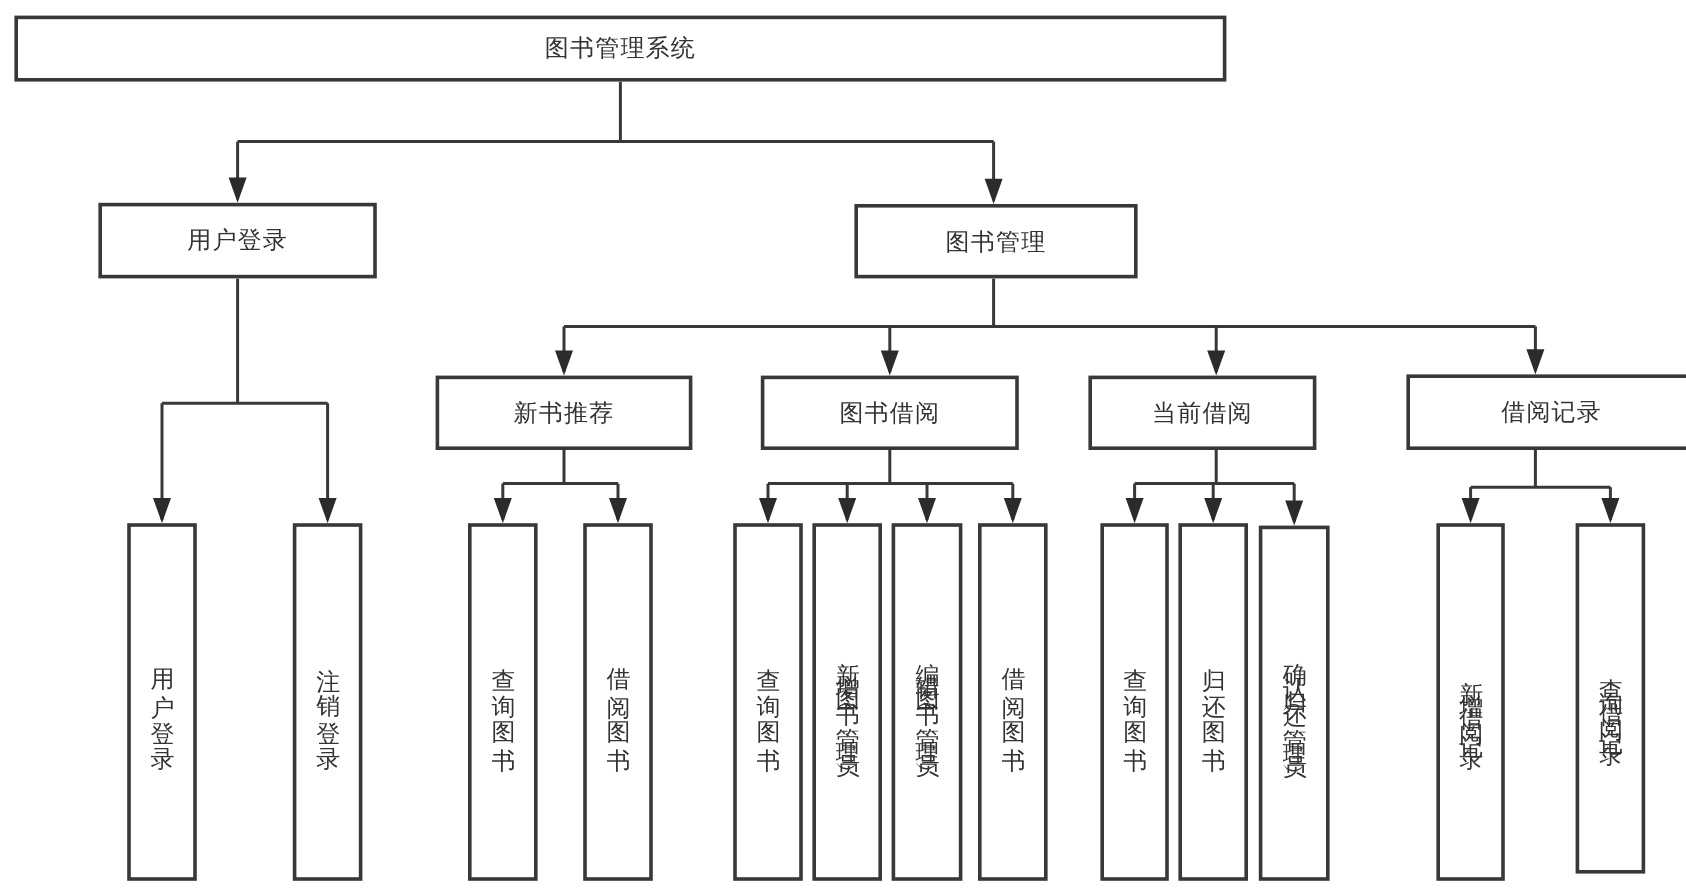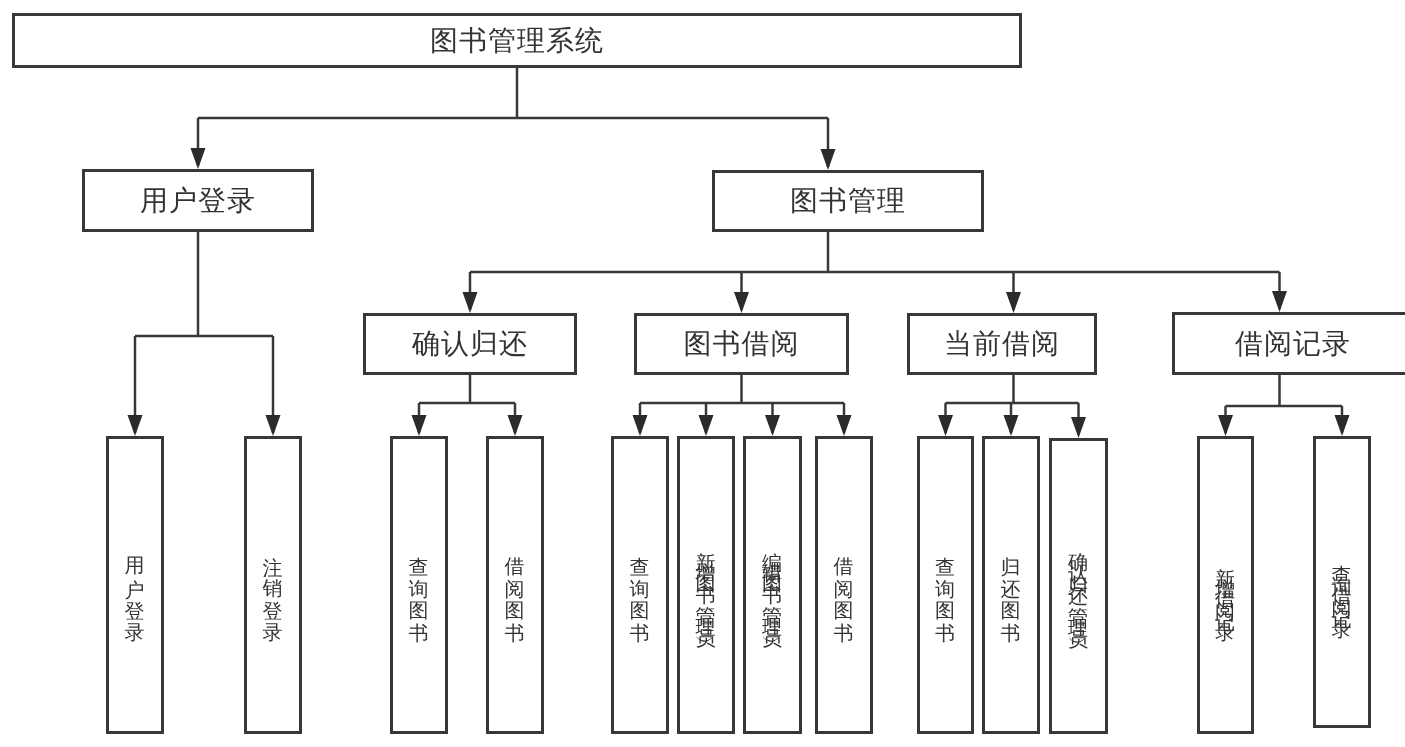--- a/index.html
+++ b/index.html
@@ -7,21 +7,21 @@
     position:relative; width:1405px; height:747px; background:#ffffff;
     font-family:"Liberation Sans", sans-serif; overflow:hidden;
   }
   #wires { position:absolute; left:0; top:0; z-index:1; }
   .node {
     position:absolute; box-sizing:border-box; background:#ffffff;
     border:3px solid #383838; color:#333333; z-index:2;
     display:flex; align-items:center; justify-content:center;
     text-align:center;
   }
-  .node.h span { font-size:28px; letter-spacing:1px; white-space:nowrap; }
+  .node.h span { font-size:20px; letter-spacing:1px; white-space:nowrap; }
   .node.v span {
     writing-mode:vertical-rl; text-orientation:mixed;
     font-size:20px; line-height:1; white-space:nowrap;
   }
   #watermark {
     position:absolute; right:3px; bottom:2px; z-index:3;
     font-size:20px; color:#9e9e9e; letter-spacing:1px;
     text-shadow:0 0 2px #ffffff, 1px 1px 1px #ffffff, -1px -1px 1px #ffffff;
   }
 </style>
@@ -83,25 +83,25 @@
       <line x1="1342" y1="406" x2="1342" y2="433" stroke="#383838" stroke-width="2.5"></line>
       <polygon points="1334.5,415 1349.5,415 1342,436" fill="#2b2b2b"></polygon>
     </svg>
   <div id="nodes">
       <div class="node h" style="left: 12px; top: 13px; width: 1010px; height: 55px;">
         <span>图书管理系统</span>
       </div>
       <div class="node h" style="left: 82px; top: 169px; width: 232px; height: 63px;">
         <span>用户登录</span>
       </div>
-      <div class="node h" style="left: 712px; top: 170px; width: 272px; height: 62px;">
+      <div class="node h" style="left: 712px; top: 170px; width: 236px; height: 62px;">
         <span>图书管理</span>
       </div>
       <div class="node h" style="left: 363px; top: 313px; width: 214px; height: 62px;">
-        <span>确认归还</span>
+        <span>新书推荐</span>
       </div>
       <div class="node h" style="left: 634px; top: 313px; width: 215px; height: 62px;">
         <span>图书借阅</span>
       </div>
       <div class="node h" style="left: 907px; top: 313px; width: 190px; height: 62px;">
         <span>当前借阅</span>
       </div>
       <div class="node h" style="left: 1172px; top: 312px; width: 242px; height: 63px;">
         <span>借阅记录</span>
       </div>

